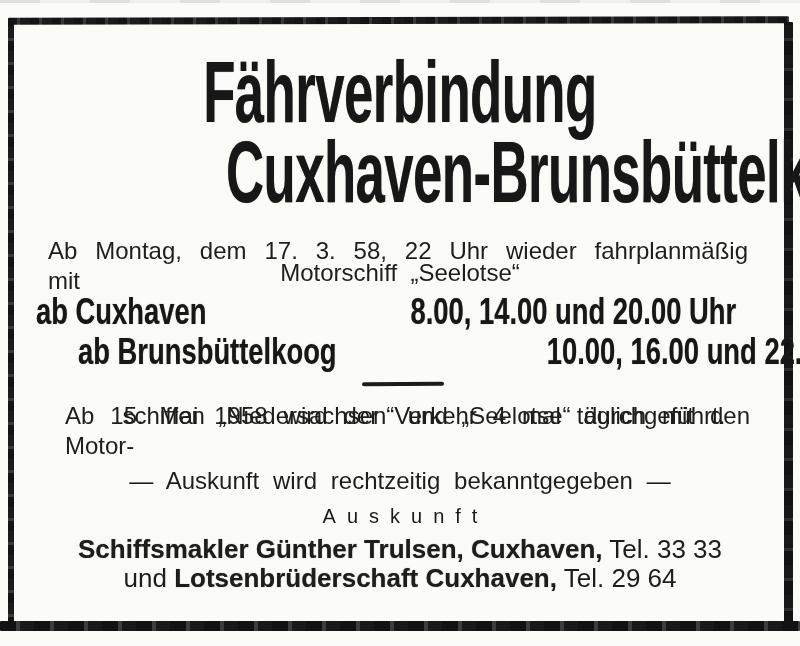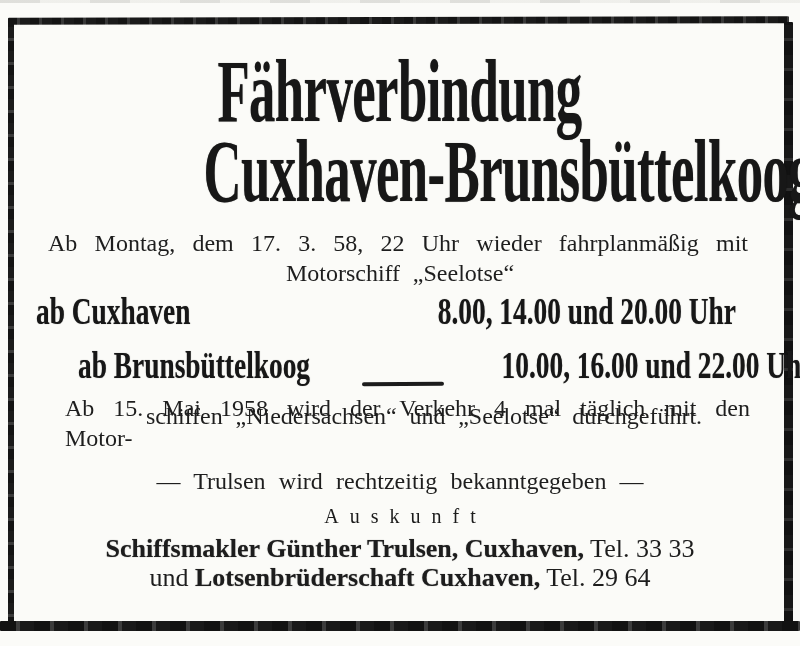--- a/index.html
+++ b/index.html
@@ -1,21 +1,21 @@
 <!DOCTYPE html>
 <html><head>
 <meta charset="utf-8">
 <style>
   html,body{margin:0;padding:0;background:#ffffff;}
   .page{
     position:relative;
     width:800px;height:646px;
     background:#fbfbf8;
     overflow:hidden;
-    font-family:Liberation Serif, serif;
+    font-family:Liberation Sans, sans-serif;
     color:#1a1a1a;
   }
   
   .scan-strip{
     position:absolute;top:0;left:0;width:800px;height:3px;
     background:repeating-linear-gradient(90deg,#c9c9c4 0 40px,#e6e6e1 40px 90px);
     opacity:.55;
   }
   .frame{position:absolute;background:#161616;border-radius:1px;}
   .frame-top{
@@ -47,32 +47,32 @@
     text-shadow:0 0 1px rgba(20,20,20,.55);
   }
   .headline .squeeze{transform:scaleX(0.60);}
   .h1{top:44px;}
   .h2{top:124px;}
   .body-text{
     font-size:24px;line-height:30px;
     color:#1e1e1e;
     word-spacing:0.28em;
   }
-  .jl{text-align:justify;text-align-last:justify;}
+  .jl{text-align:justify;text-align-last:justify;margin-top:8px;}
   .intro1{top:228px;padding:0 52px 0 48px;}
   .intro2{top:258px;}
   .sched{
     display:flex;justify-content:space-between;align-items:baseline;
     padding-left:78px;padding-right:64px;
     font-weight:700;font-size:37px;line-height:40px;
     color:#171717;
     text-shadow:0 0 1px rgba(20,20,20,.5);
   }
   .sched-1{top:292px;padding-left:36px;}
-  .sched-2{top:346px;}
+  .sched-2{top:332px;}
   .sched .lbl{display:inline-block;white-space:nowrap;transform:scaleX(0.74);transform-origin:left center;}
   .sched .tms{display:inline-block;white-space:nowrap;transform:scaleX(0.74);transform-origin:right center;}
   .divider{
     position:absolute;top:382px;left:362px;width:82px;height:4px;
     background:#1c1c1c;border-radius:2px;transform:rotate(-0.4deg);
   }
   .notice1{top:393px;padding:0 50px 0 65px;}
   .notice2{top:401px;padding-left:48px;text-align:center;}
   .fahrplan-note{top:466px;word-spacing:0.3em;}
   .auskunft{
@@ -112,21 +112,21 @@
   <div class="abs sched sched-2">
     <span class="lbl">ab Brunsbüttelkoog</span>
     <span class="tms">10.00, 16.00 und 22.00 Uhr</span>
   </div>
 
   <div class="divider"></div>
 
   <div class="abs body-text jl notice1">Ab 15. Mai 1958 wird der Verkehr 4 mal täglich mit den Motor-</div>
   <div class="abs body-text notice2">schiffen „Niedersachsen“ und „Seelotse“ durchgeführt.</div>
 
-  <div class="abs body-text center fahrplan-note">— Trulsen wird rechtzeitig bekanntgegeben —</div>
+  <div class="abs body-text center fahrplan-note">— Auskunft wird rechtzeitig bekanntgegeben —</div>
 
   <div class="abs center auskunft">Auskunft</div>
 
   <div class="abs center contact contact-1">
     <span class="b">Schiffsmakler Günther Trulsen, Cuxhaven,</span>
     <span>Tel. 33 33</span>
   </div>
   <div class="abs center contact contact-2">
     <span>und</span>
     <span class="b">Lotsenbrüderschaft Cuxhaven,</span>

